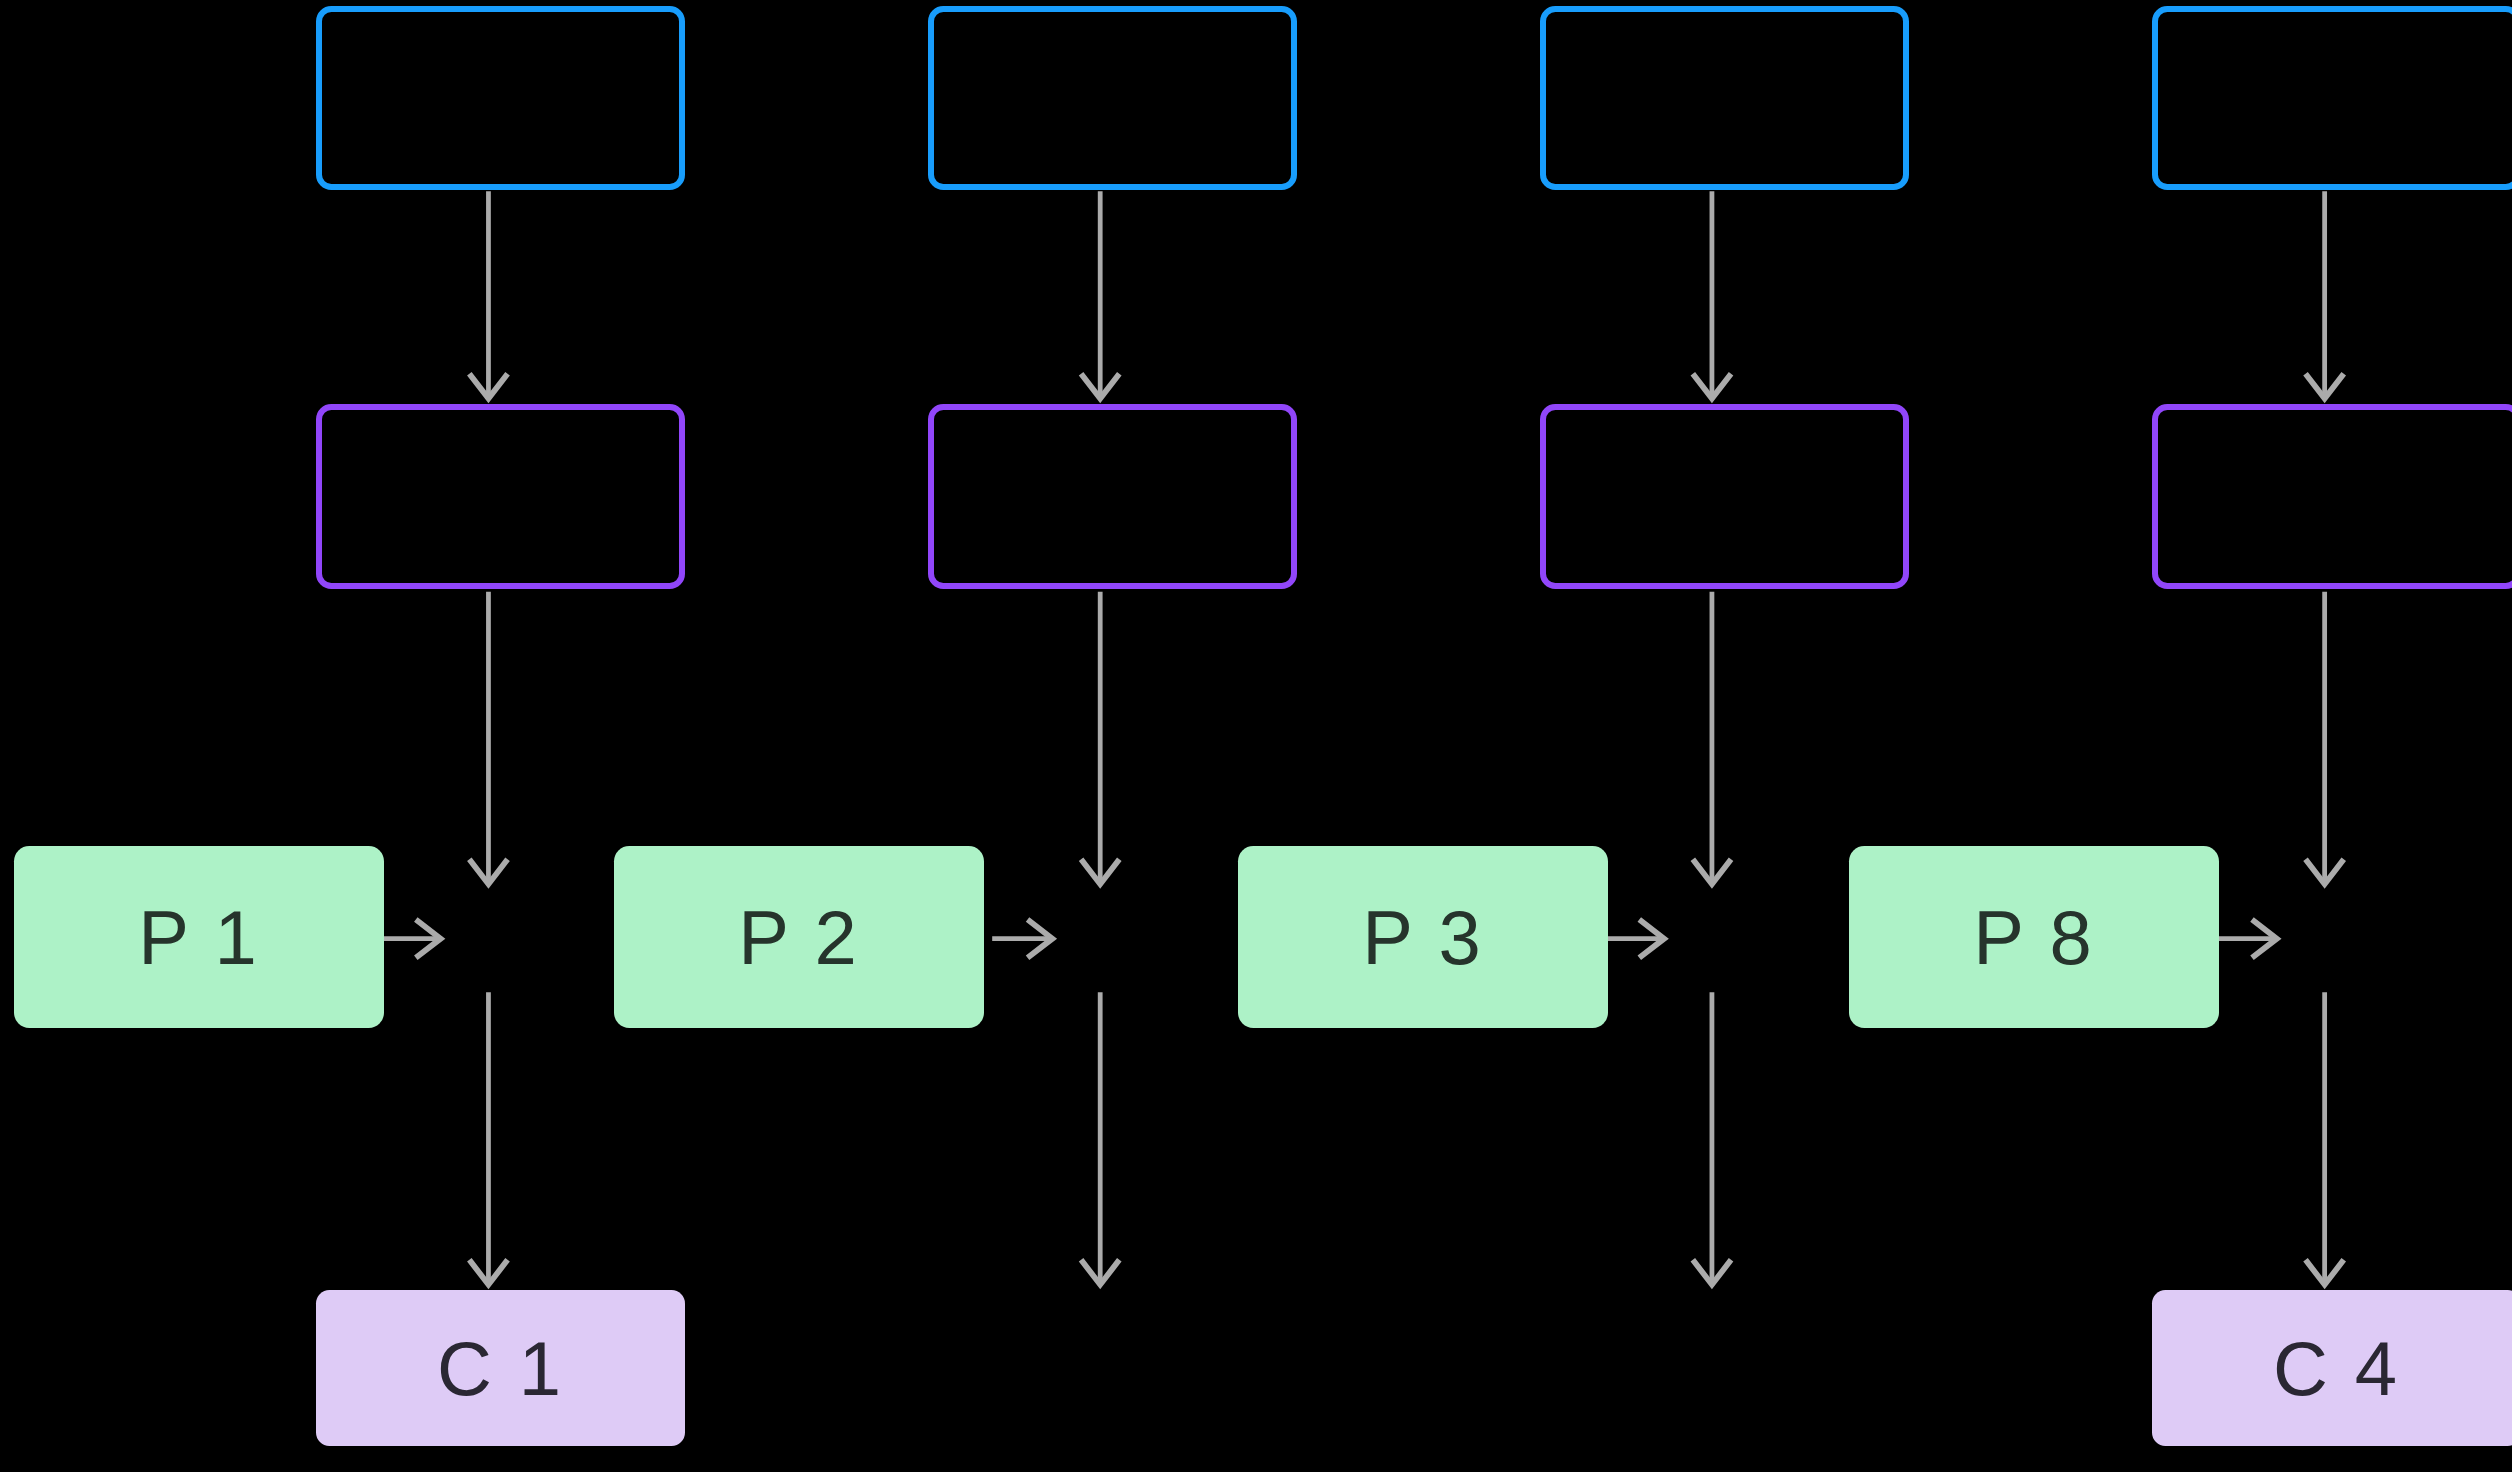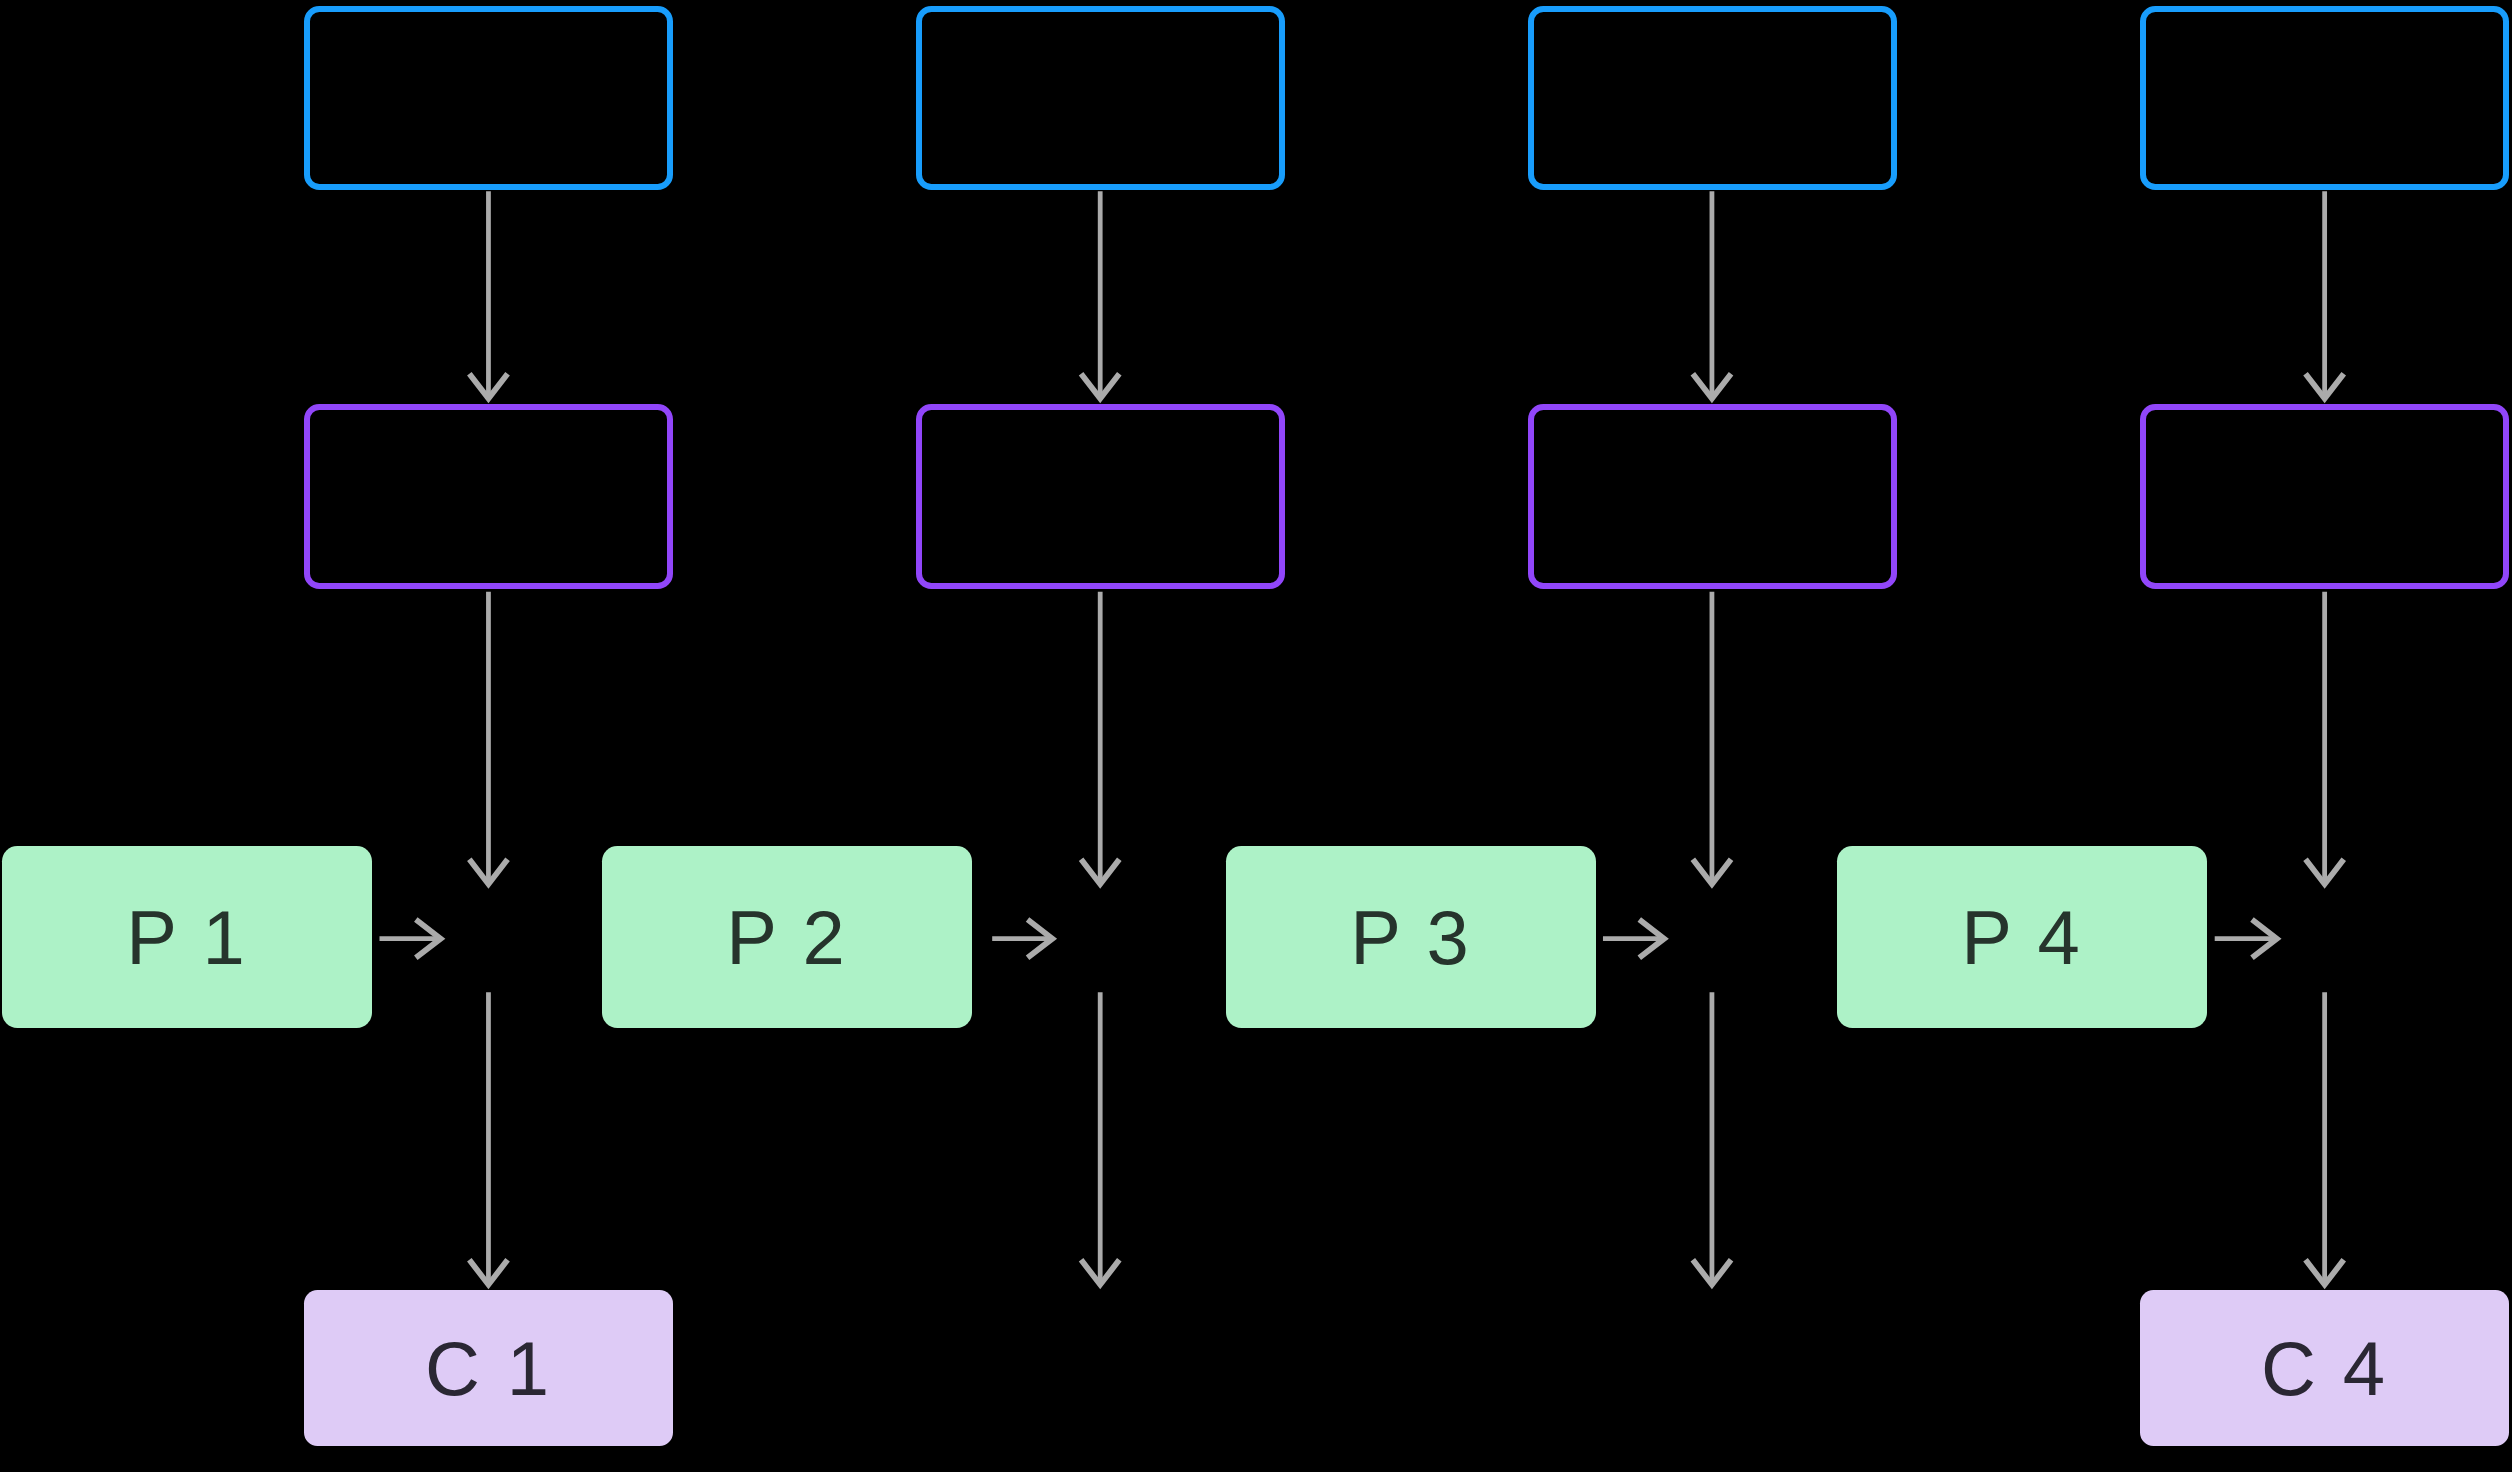--- a/index.html
+++ b/index.html
@@ -24,20 +24,21 @@
     width:2512px;height:1472px;
     background:var(--background);
   }
   .node{
     position:absolute;
     box-sizing:border-box;
     border-radius:15.3px;
     display:flex;
     align-items:center;
     justify-content:center;
+    margin-left:12px;
   }
   .input-box{
     top:5.7px;width:369px;height:184px;
     border:6.7px solid var(--input-box-border);
     background:var(--background);
   }
   .stage-box{
     top:404px;width:369px;height:185px;
     border:6.7px solid var(--stage-box-border);
     background:var(--background);
@@ -126,20 +127,20 @@
 
   <div class="node input-box" style="left:1528px"></div>
   <div class="node stage-box" style="left:1528px"></div>
   <div class="node process-box" style="left:1226px">
     <span>P 3</span>
   </div>
 
   <div class="node input-box" style="left:2140px"></div>
   <div class="node stage-box" style="left:2140px"></div>
   <div class="node process-box" style="left:1837px">
-    <span>P 4</span>
+    <span>P 8</span>
   </div>
   <div class="node output-box" style="left:2140px">
     <span>C 4</span>
   </div>
 
 </div>
 
 
 </body></html>

